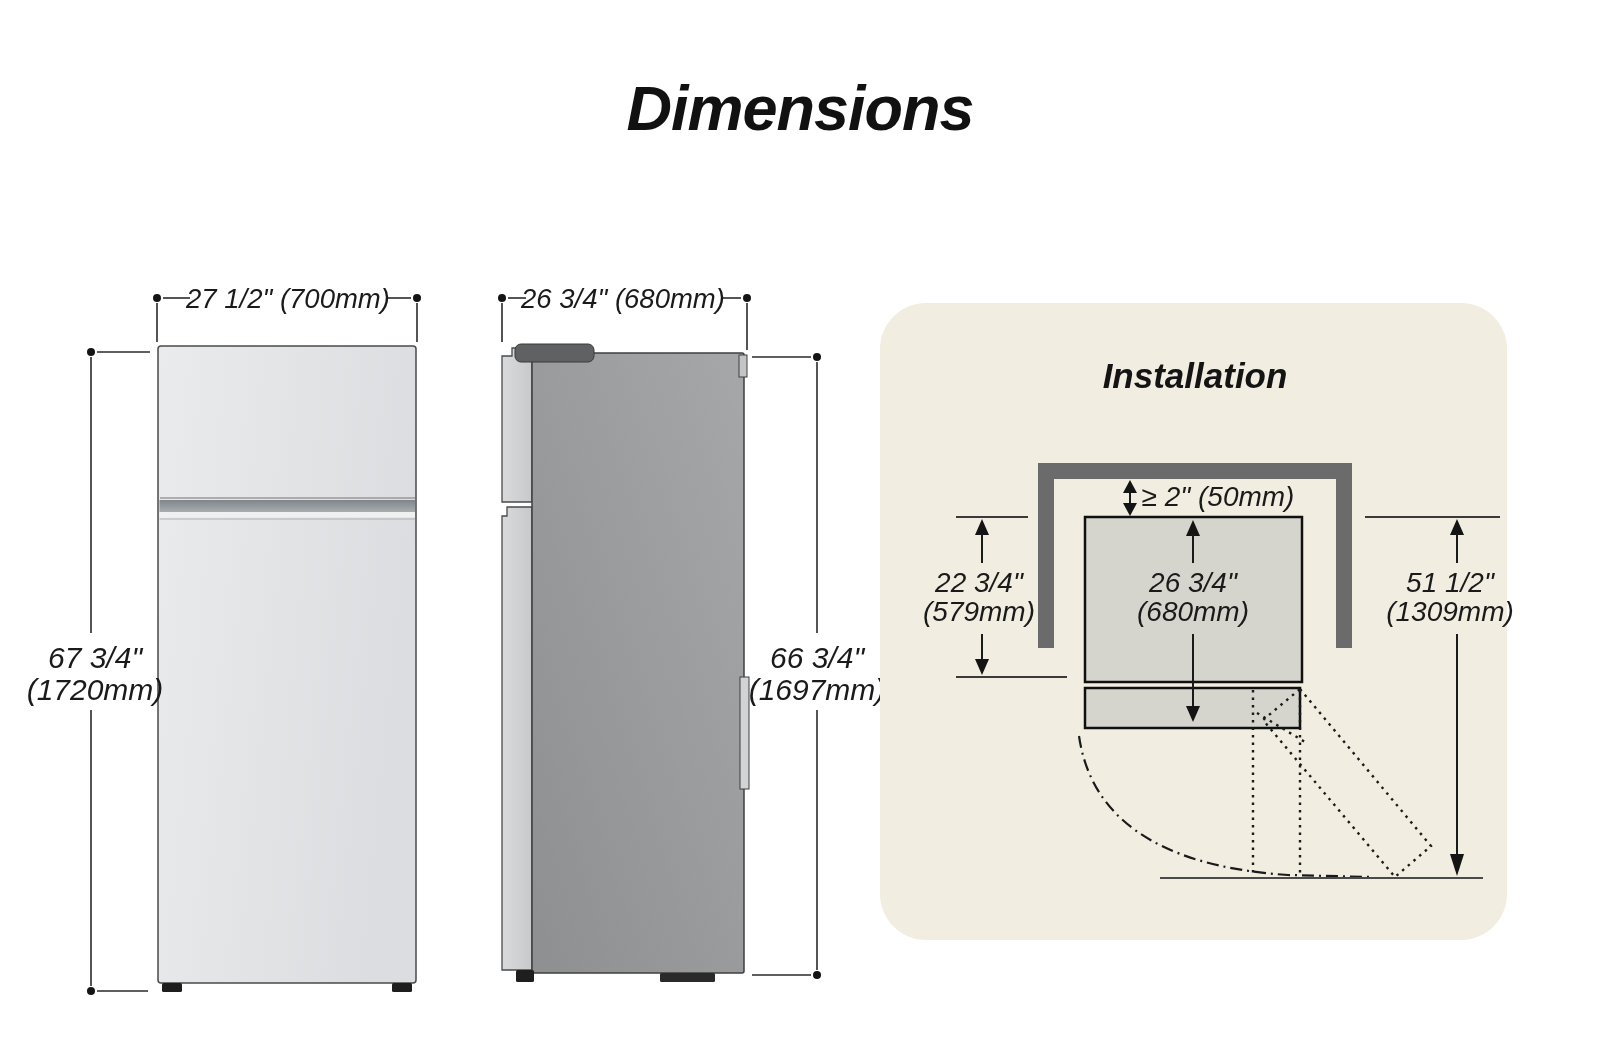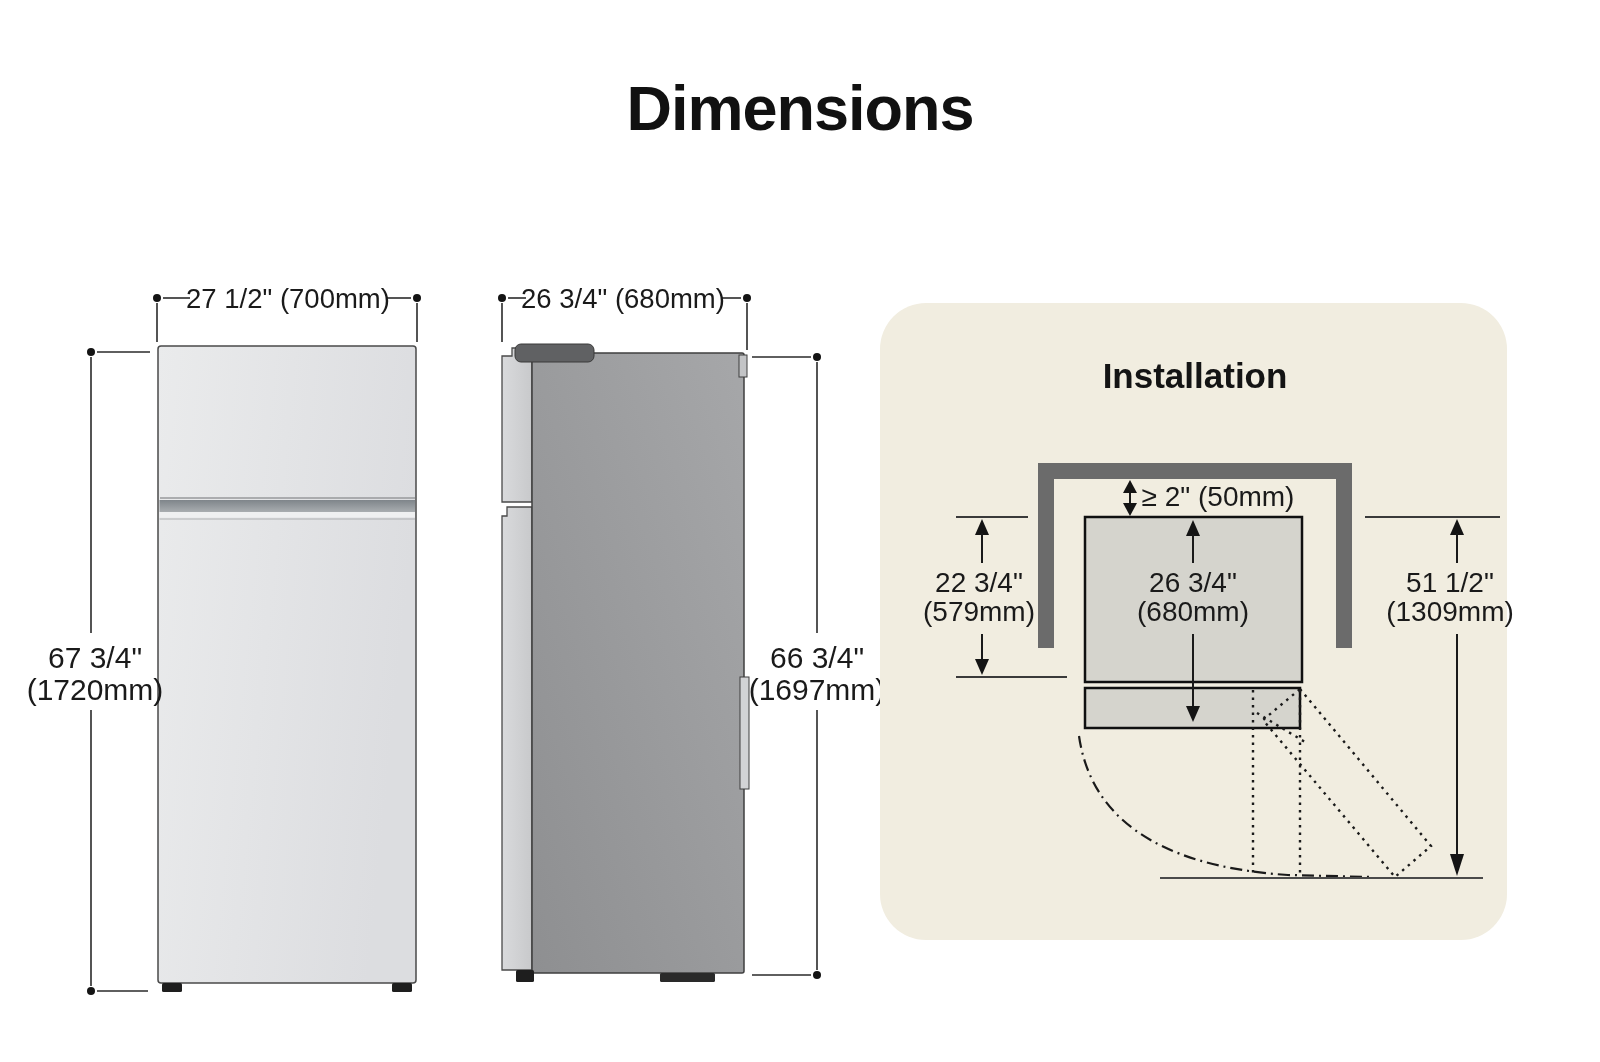--- a/index.html
+++ b/index.html
@@ -1,16 +1,16 @@
 <!DOCTYPE html>
 <html><head>
 <meta charset="utf-8">
 <style>
   html,body{margin:0;padding:0;background:#ffffff;width:1600px;height:1062px;overflow:hidden;}
-  .page{position:relative;width:1600px;height:1006px;background:#ffffff;font-family:"Liberation Sans",sans-serif;}
+  .page{position:relative;width:1600px;height:1006px;background:#ffffff;font-family:"Liberation Sans",sans-serif;font-style:italic;}
   h1.page-title{
     position:absolute;left:0;right:0;top:72px;margin:0;
     text-align:center;font-size:63px;font-weight:800;letter-spacing:-1px;color:#111111;
     font-family:"Liberation Sans",sans-serif;
   }
   svg.diagram{position:absolute;left:0;top:0;}
   svg text{font-family:"Liberation Sans",sans-serif;fill:#1a1a1a;}
   .dim-lg{font-size:30px;}
   .dim-md{font-size:27.5px;}
   .inst-lbl{font-size:28px;}

